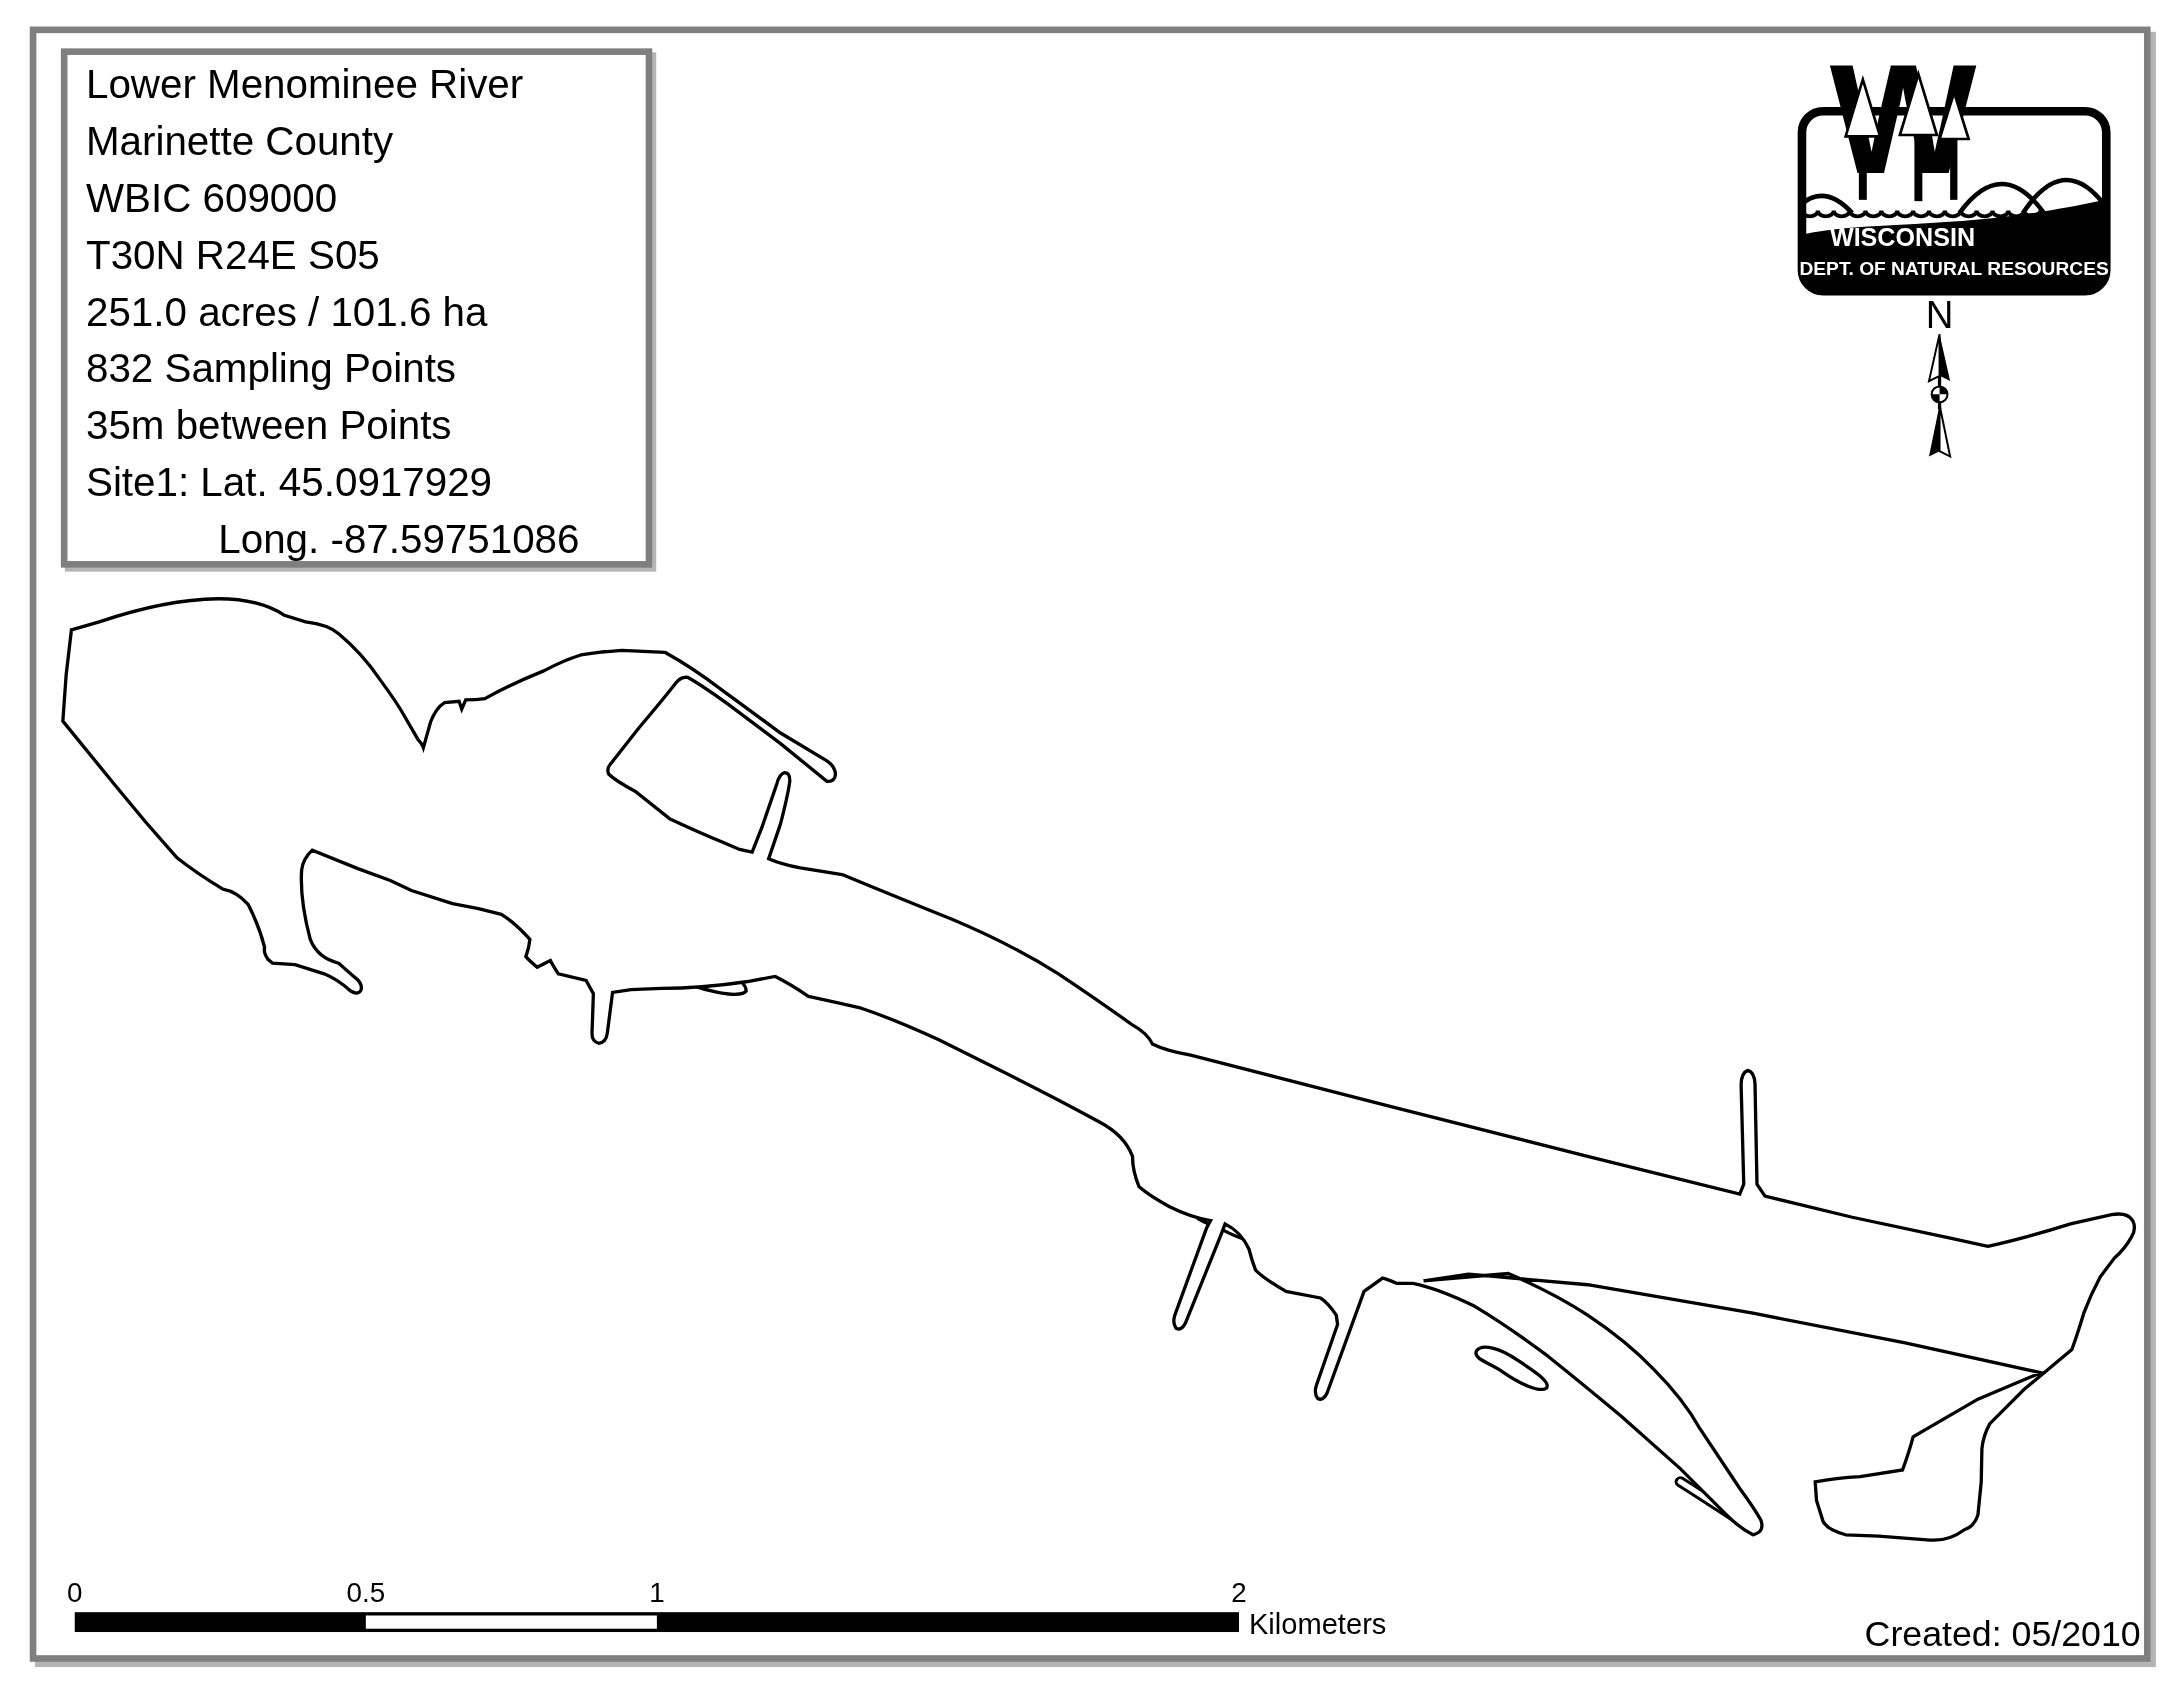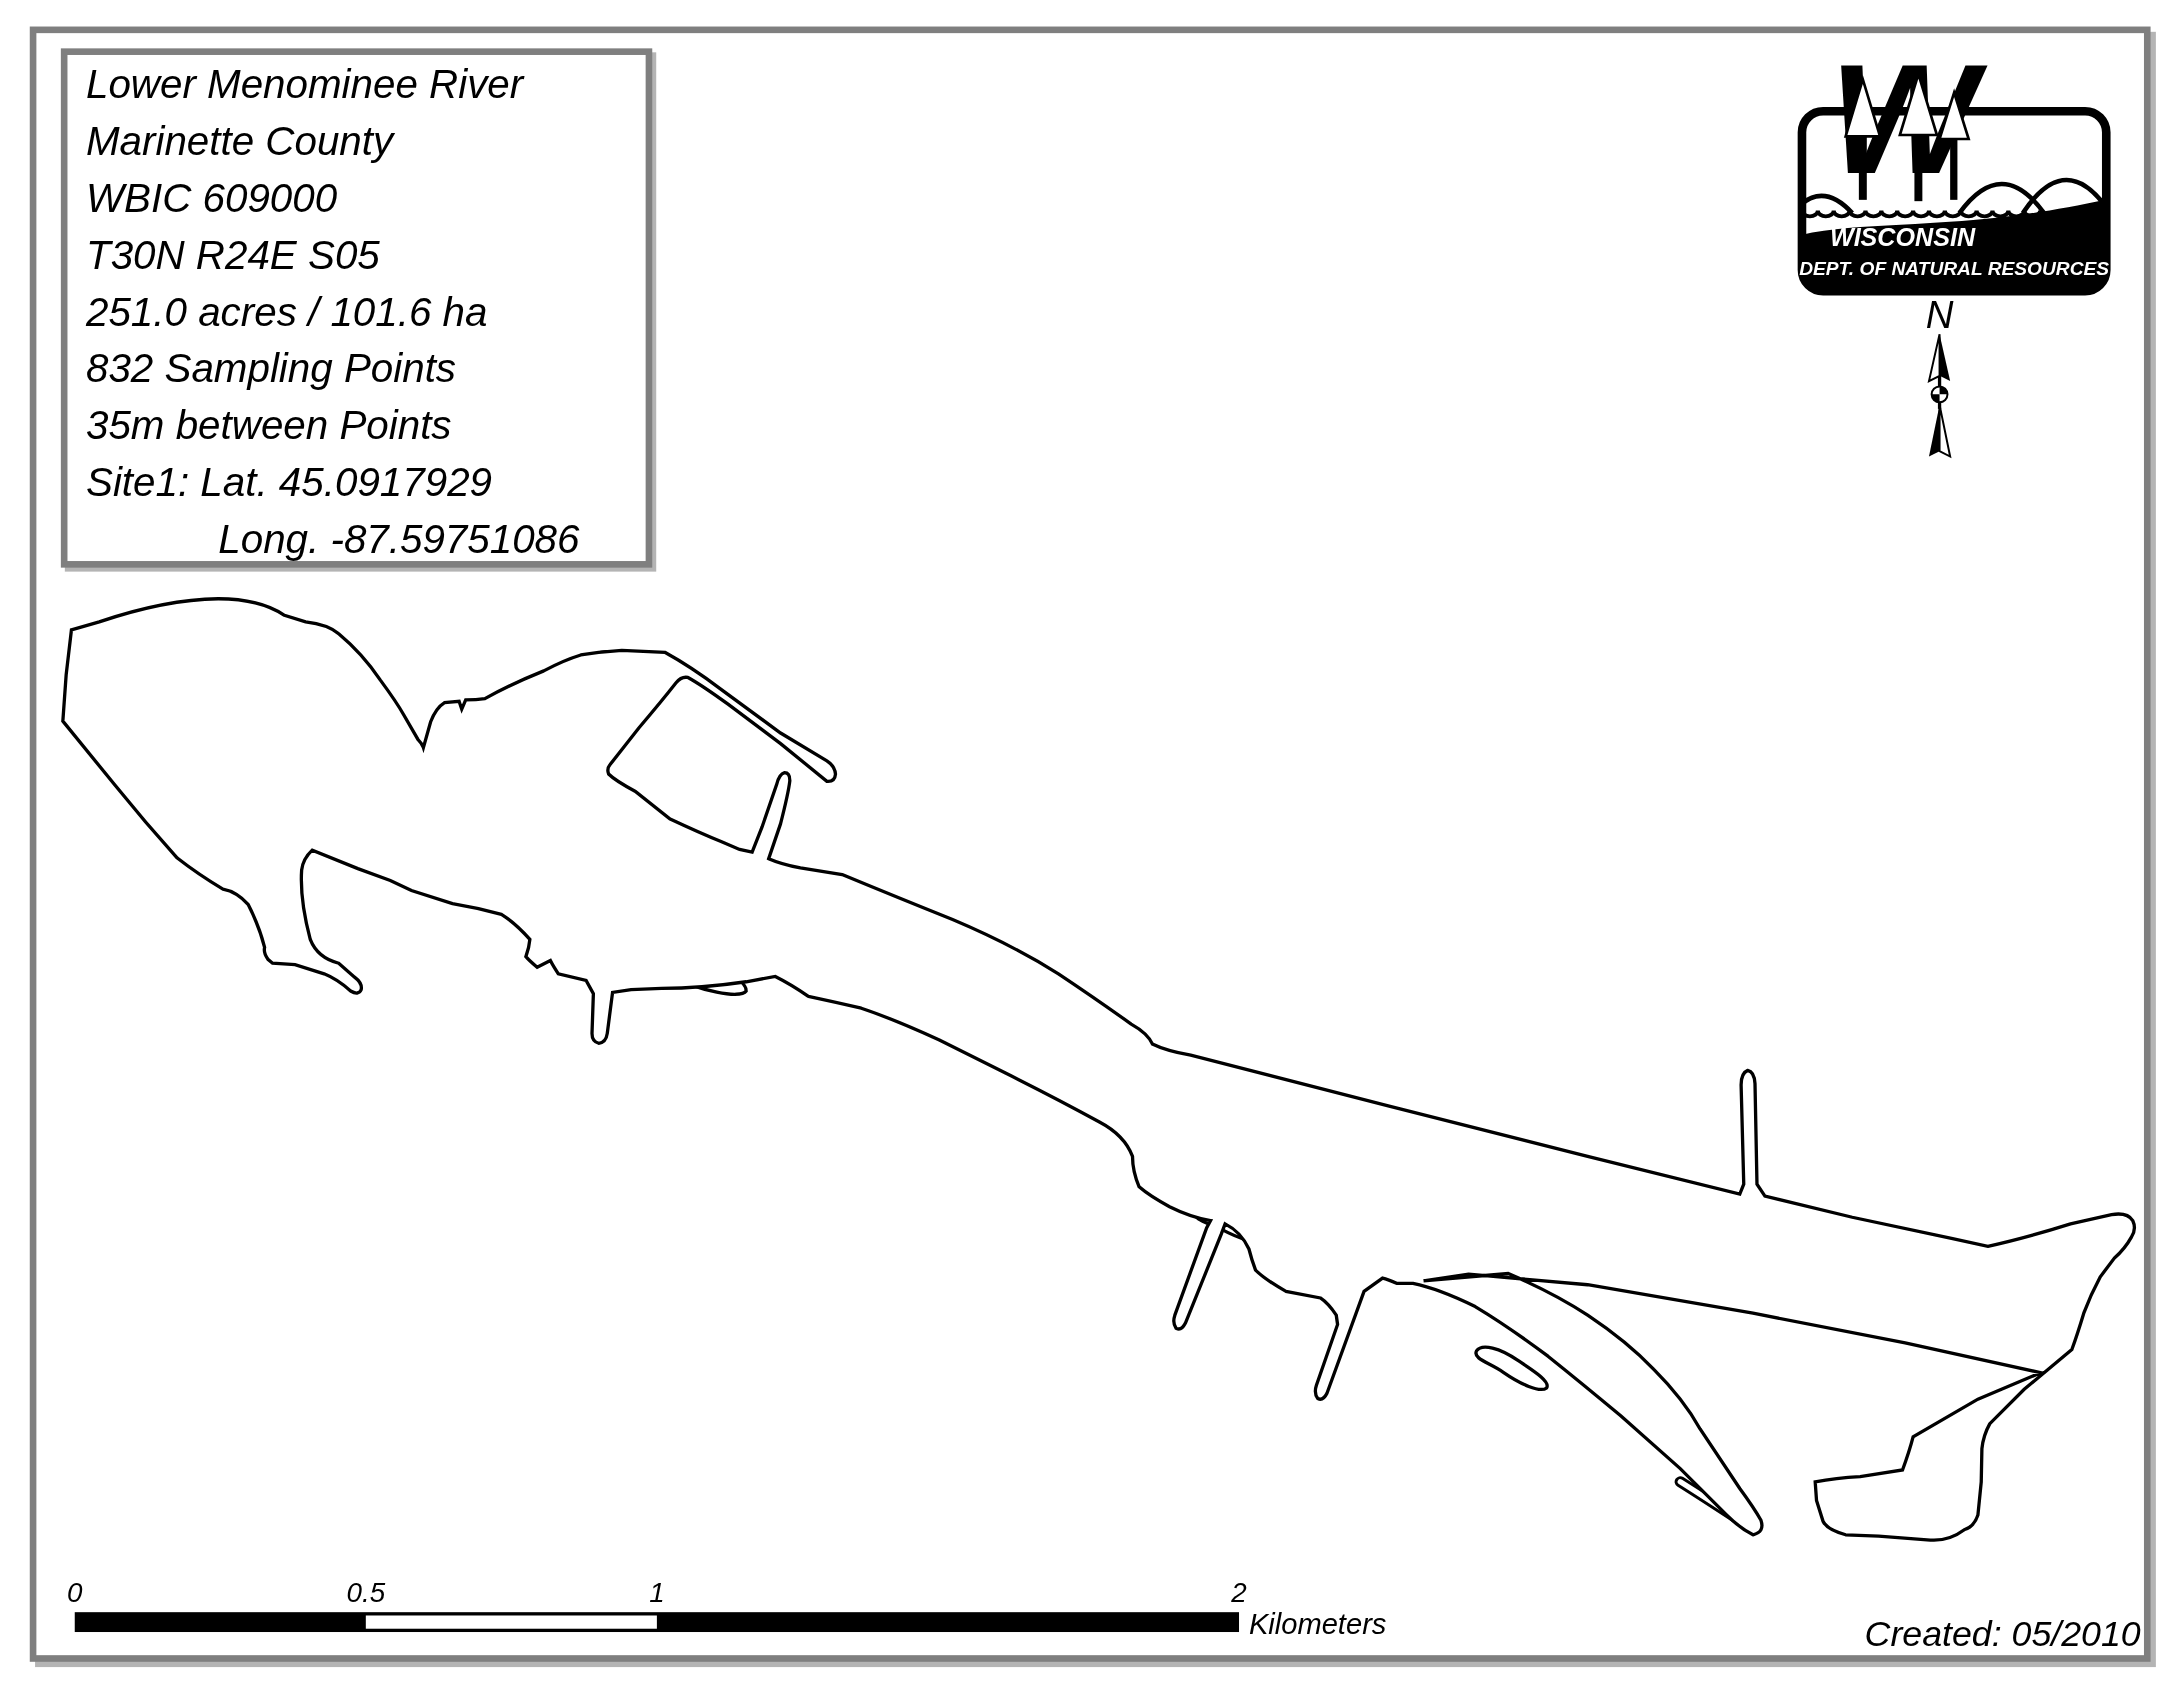--- a/index.html
+++ b/index.html
@@ -1,17 +1,17 @@
 <!DOCTYPE html>
 <html style="font-size:10.6px"><head>
 <meta charset="utf-8">
 <style>
   html,body{margin:0;padding:0;background:#ffffff;}
   body{font-family:"Liberation Sans", sans-serif;}
-  .page{position:relative;width:2183px;height:1687px;background:#fff;overflow:hidden;font-style:italic;}
+  .page{position:relative;width:2183px;height:1687px;background:#fff;overflow:hidden;}
   svg{display:block;}
   svg text{font-family:"Liberation Sans", sans-serif;fill:#000;}
   .info-text{font-size:61px;}
   .tick-label{font-size:42px;text-anchor:middle;}
   .unit-label{font-size:44px;}
   .created-label{font-size:54px;text-anchor:end;}
   .north-label{font-size:58px;text-anchor:middle;}
   .logo-main{font-size:38px;font-weight:bold;text-anchor:middle;fill:#fff;}
   .logo-sub{font-size:29px;font-weight:bold;text-anchor:middle;fill:#fff;}
   .w-glyph{font-size:235px;font-weight:bold;}

